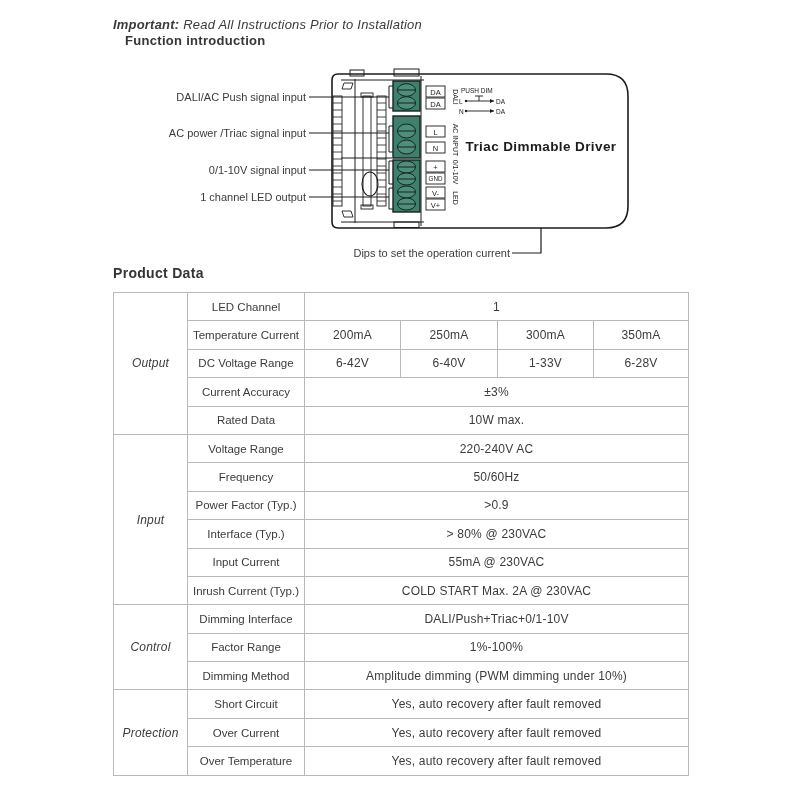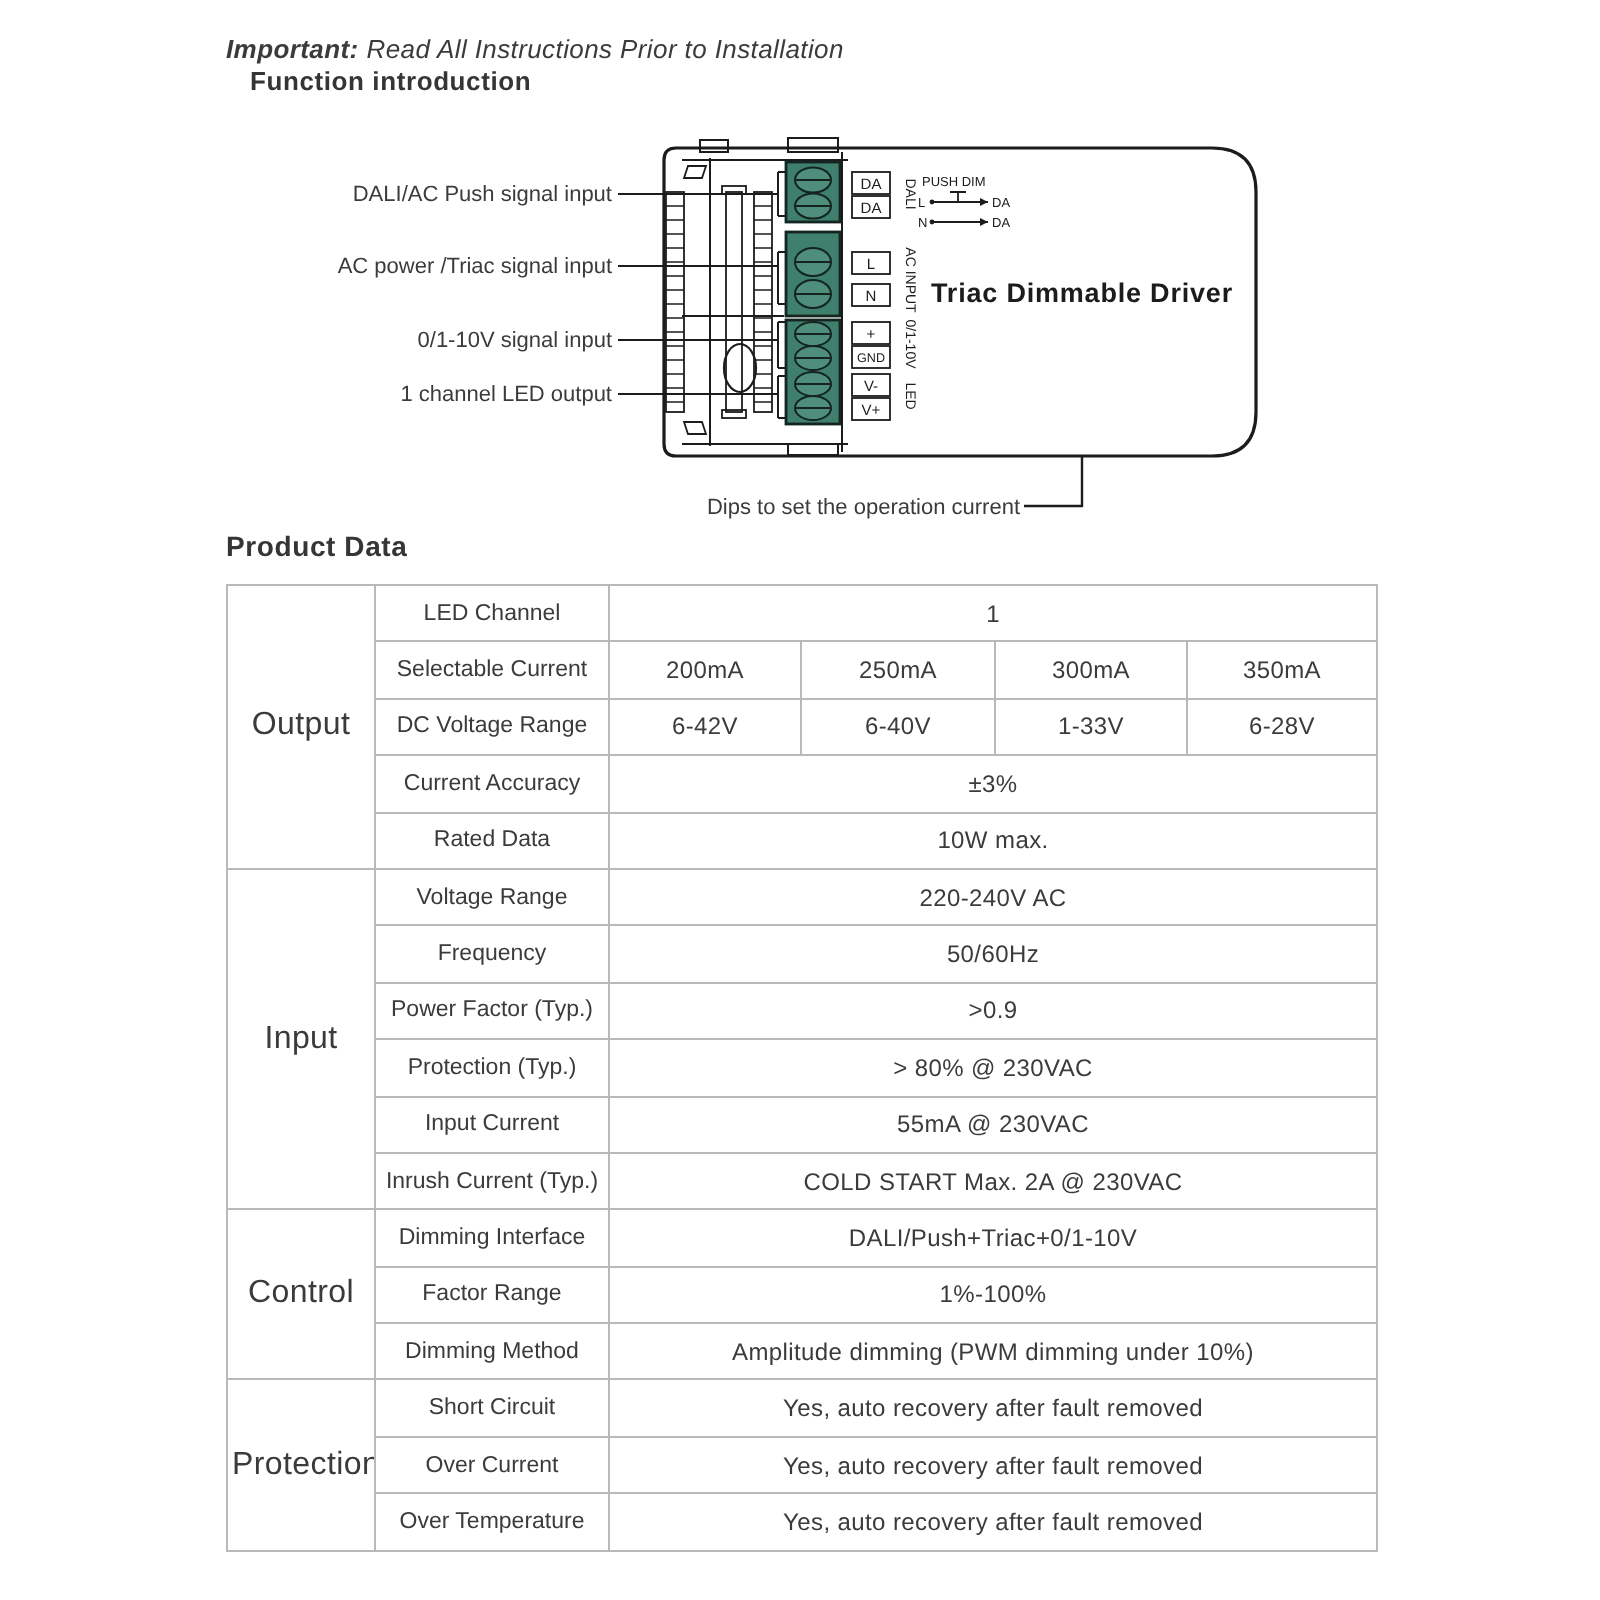--- a/index.html
+++ b/index.html
@@ -8,21 +8,21 @@
 
   .hdr-important{position:absolute;left:113px;top:17px;font-size:13px;font-style:italic;letter-spacing:.2px;color:#3b3b3b;white-space:nowrap;}
   .hdr-important b{font-weight:bold;margin-right:4px;}
   .hdr-function{position:absolute;left:125px;top:33px;font-size:13px;font-weight:bold;letter-spacing:.3px;color:#353535;}
   .hdr-product{position:absolute;left:113px;top:265px;font-size:14px;font-weight:bold;letter-spacing:.3px;color:#353535;}
 
   #diagram-svg{position:absolute;left:0;top:60px;width:800px;height:210px;}
 
   .spec-table{position:absolute;left:113px;top:292px;border-collapse:collapse;table-layout:fixed;width:576px;}
   .spec-table td{border:1px solid #b9b9b9;text-align:center;vertical-align:middle;font-size:12px;color:#3b3b3b;letter-spacing:.2px;height:27.4px;padding:0 2px;overflow:hidden;margin-top:20px;}
-  .spec-table td.cat{font-size:16px;}
+  .spec-table td.cat{font-size:12px;font-style:italic;}
   .spec-table td.param{font-size:11.5px;letter-spacing:0;}
   .col-cat{width:74px;}
   .col-param{width:117px;}
   .col-v1{width:96px;}
   .col-v2{width:97px;}
   .col-v3{width:96px;}
   .col-v4{width:95px;}
 
   .ln{stroke:#1c1c1c;fill:none;}
   .txt{font-family:"Liberation Sans", sans-serif;fill:#3b3b3b;}
@@ -151,21 +151,21 @@
         <col class="col-v3">
         <col class="col-v4">
     </colgroup>
     <tbody>
       <tr>
         <td class="cat" rowspan="5">Output</td>
         <td class="param">LED Channel</td>
         <td colspan="4">1</td>
       </tr>
       <tr>
-        <td class="param">Selectable Current</td>
+        <td class="param">Temperature Current</td>
         <td>200mA</td>
         <td>250mA</td>
         <td>300mA</td>
         <td>350mA</td>
       </tr>
       <tr>
         <td class="param">DC Voltage Range</td>
         <td>6-42V</td>
         <td>6-40V</td>
         <td>1-33V</td>
@@ -187,21 +187,21 @@
       </tr>
       <tr>
         <td class="param">Frequency</td>
         <td colspan="4">50/60Hz</td>
       </tr>
       <tr>
         <td class="param">Power Factor (Typ.)</td>
         <td colspan="4">&gt;0.9</td>
       </tr>
       <tr>
-        <td class="param">Protection (Typ.)</td>
+        <td class="param">Interface (Typ.)</td>
         <td colspan="4">&gt; 80% @ 230VAC</td>
       </tr>
       <tr>
         <td class="param">Input Current</td>
         <td colspan="4">55mA @ 230VAC</td>
       </tr>
       <tr>
         <td class="param">Inrush Current (Typ.)</td>
         <td colspan="4">COLD START Max. 2A @ 230VAC</td>
       </tr>

